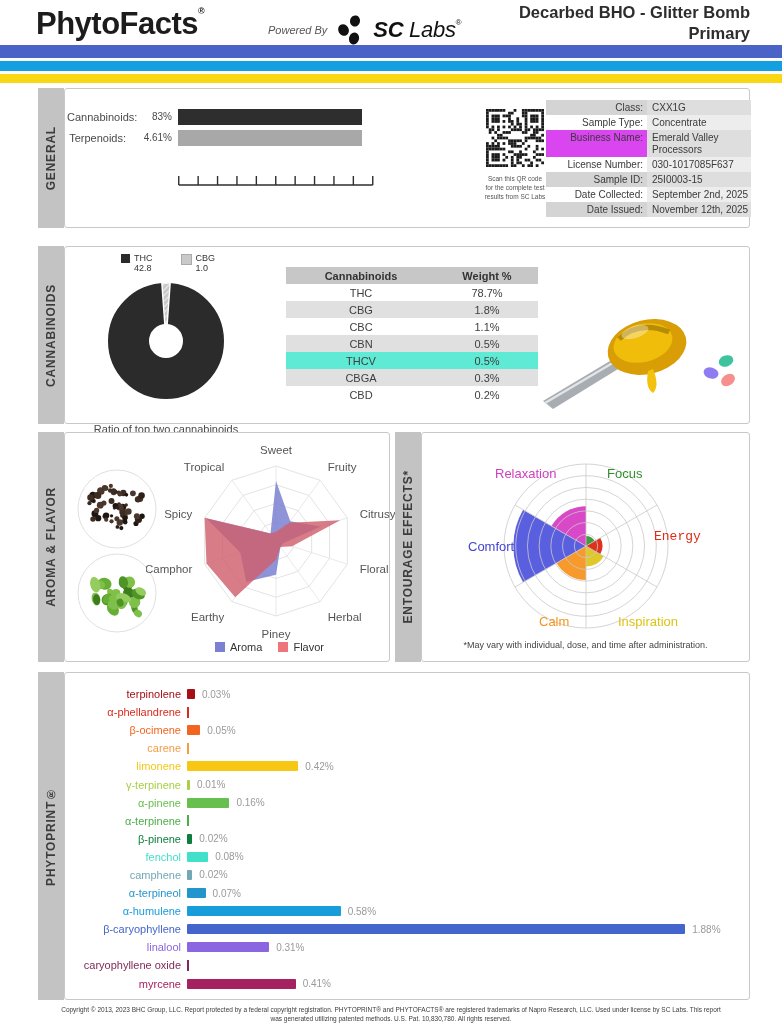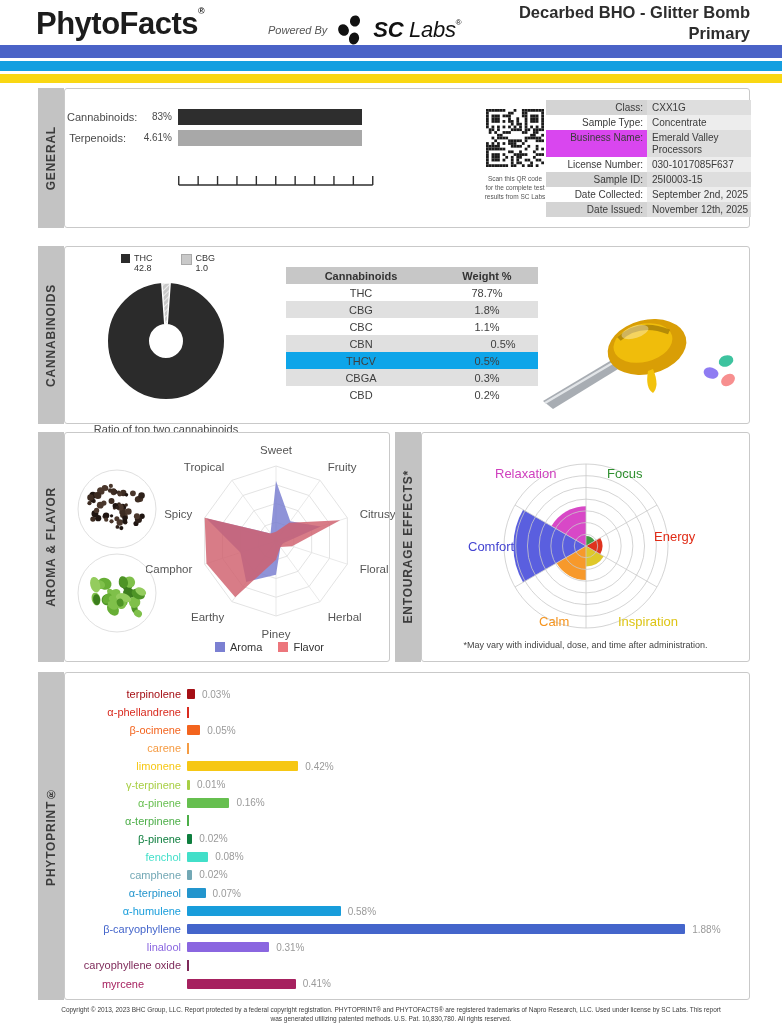--- a/index.html
+++ b/index.html
@@ -409,25 +409,25 @@
             <div class="ctab-c2">78.7%</div>
           </div>
           <div class="ctab-row" style="background: rgb(224, 224, 224);">
             <div class="ctab-c1">CBG</div>
             <div class="ctab-c2">1.8%</div>
           </div>
           <div class="ctab-row" style="background: rgb(255, 255, 255);">
             <div class="ctab-c1">CBC</div>
             <div class="ctab-c2">1.1%</div>
           </div>
-          <div class="ctab-row" style="background: rgb(224, 224, 224); gap: 16px;">
+          <div class="ctab-row" style="background: rgb(224, 224, 224);">
             <div class="ctab-c1">CBN</div>
             <div class="ctab-c2">0.5%</div>
           </div>
-          <div class="ctab-row" style="background: #0ea5e9;">
+          <div class="ctab-row" style="background: #5eead4;">
             <div class="ctab-c1">THCV</div>
             <div class="ctab-c2">0.5%</div>
           </div>
           <div class="ctab-row" style="background: rgb(224, 224, 224);">
             <div class="ctab-c1">CBGA</div>
             <div class="ctab-c2">0.3%</div>
           </div>
           <div class="ctab-row" style="background: rgb(255, 255, 255);">
             <div class="ctab-c1">CBD</div>
             <div class="ctab-c2">0.2%</div>
@@ -615,21 +615,21 @@
           <line x1="130" y1="100" x2="58.99" y2="59.00" stroke="#c9c9c9" stroke-width="0.8"></line>
           <line x1="130" y1="100" x2="58.99" y2="141.00" stroke="#c9c9c9" stroke-width="0.8"></line>
           <line x1="130" y1="100" x2="201.01" y2="141.00" stroke="#c9c9c9" stroke-width="0.8"></line>
           <line x1="130" y1="18" x2="130" y2="182" stroke="#c9c9c9" stroke-width="0.8"></line>
         </svg>
       <div class="efoot">*May vary with individual, dose, and time after administration.</div>
     <span class="elabel" style="left: 73px; top: 33px; color: rgb(207, 63, 190);">Relaxation</span>
         <span class="elabel" style="left: 46px; top: 106px; color: rgb(67, 67, 209);">Comfort</span>
         <span class="elabel" style="left: 117px; top: 181px; color: rgb(245, 148, 30);">Calm</span>
         <span class="elabel" style="left: 196px; top: 181px; color: rgb(221, 196, 20);">Inspiration</span>
-        <span class="elabel" style="left: 232px; top: 96px; color: rgb(224, 43, 22);">Energy</span>
+        <span class="elabel" style="left: 232px; top: 96px; color: rgb(224, 43, 22); font-family: Liberation Mono, monospace;">Energy</span>
         <span class="elabel" style="left: 185px; top: 33px; color: rgb(47, 143, 47);">Focus</span>
       </div>
   </div>
 
   <div class="section" style="left:38px;top:672px;width:712px;height:328px;">
     <div class="tab">
         <span>PHYTOPRINT®</span>
       </div>
     <div class="sbody">
       <div class="pp-rows" id="terpene-rows">
@@ -703,21 +703,21 @@
           <div class="pp-row">
             <div class="pp-label" style="color: rgb(138, 102, 224);">linalool</div>
             <div class="pp-bar" style="width: 82.15px; background: rgb(138, 102, 224);"></div>
             <span class="pp-val" style="color: rgb(154, 154, 154);">0.31%</span>
           </div>
           <div class="pp-row">
             <div class="pp-label" style="color: rgb(126, 42, 90);">caryophyllene oxide</div>
             <div class="pp-tick" style="background: rgb(126, 42, 90);"></div>
           </div>
           <div class="pp-row">
-            <div class="pp-label" style="color: rgb(166, 33, 95); text-align: center;">myrcene</div>
+            <div class="pp-label" style="color: rgb(166, 33, 95);">myrcene</div>
             <div class="pp-bar" style="width: 108.65px; background: rgb(166, 33, 95);"></div>
             <span class="pp-val" style="color: rgb(154, 154, 154);">0.41%</span>
           </div>
         </div>
     </div>
   </div>
 
   <div class="footer">
     <div>Copyright © 2013, 2023 BHC Group, LLC. Report protected by a federal copyright registration. PHYTOPRINT® and PHYTOFACTS® are registered trademarks of Napro Research, LLC. Used under license by SC Labs. This report</div>
     <div>was generated utilizing patented methods. U.S. Pat. 10,830,780. All rights reserved.</div>

